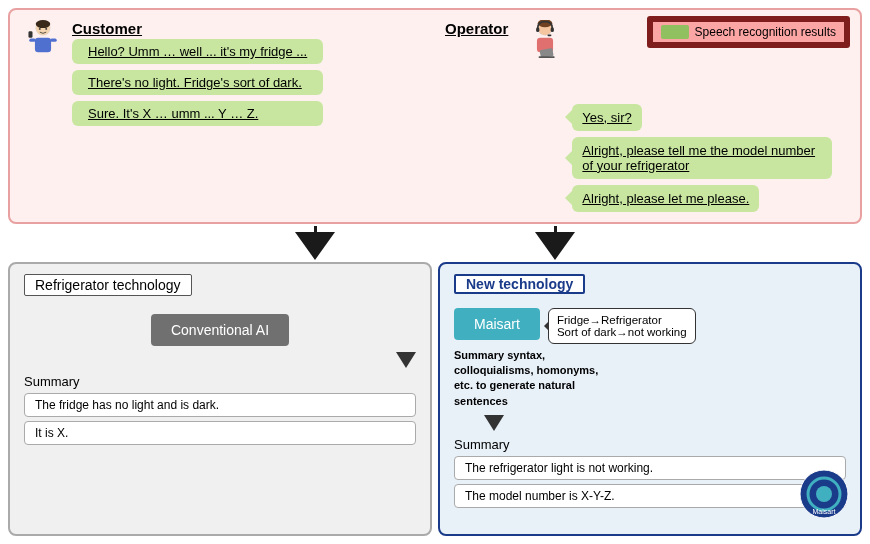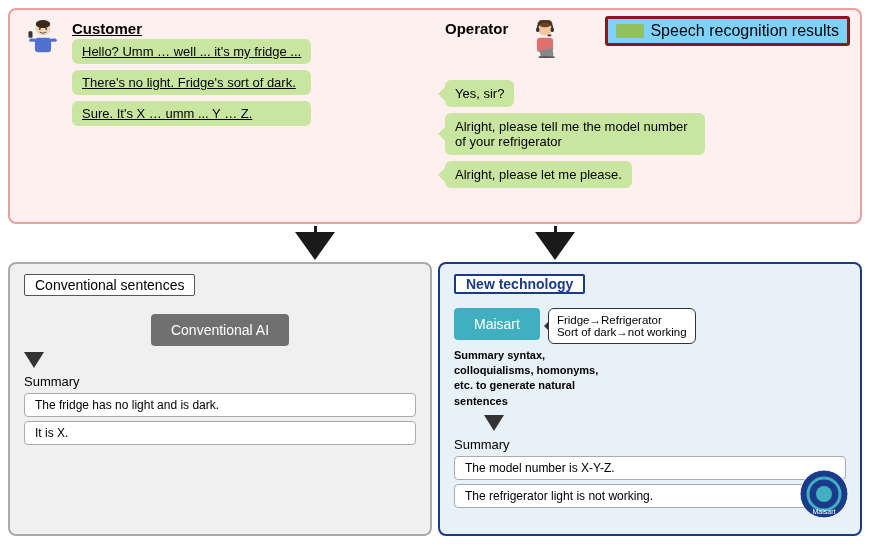--- a/index.html
+++ b/index.html
@@ -32,25 +32,25 @@
       position: relative;
     }
 
     .speech-recognition-legend {
       position: absolute;
       top: 6px;
       right: 10px;
       display: flex;
       align-items: center;
       gap: 6px;
-      border: 3px solid #7f1d1d;
-      background: #7dd3fc;
+      border: 6px solid #7f1d1d;
+      background: #fca5a5;
       padding: 3px 8px;
       border-radius: 3px;
-      font-size: 16px;
+      font-size: 12px;
     }
 
     .legend-color-box {
       width: 28px;
       height: 14px;
       background: #90c060;
       border-radius: 2px;
     }
 
     
@@ -84,32 +84,32 @@
     .bubbles-col {
       display: flex;
       flex-direction: column;
       gap: 6px;
       flex: 1;
     }
 
     .speech-bubble {
       background: #c8e6a0;
       border-radius: 6px;
-      padding: 5px 10px;
+      padding: 5px 16px;
       font-size: 13px;
       display: inline-block;
     }
 
     
     .operator-col {
       width: 50%;
       display: flex;
-      flex-direction: column;
-      gap: 18px;
+      gap: 6px;
       padding-left: 10px;
+      text-decoration: underline;
     }
 
     .operator-header {
       display: flex;
       align-items: flex-start;
       gap: 8px;
     }
 
     .operator-bubbles {
       display: flex;
@@ -199,21 +199,21 @@
       color: #fff;
       padding: 8px 20px;
       border-radius: 4px;
       font-size: 14px;
       text-align: center;
       display: inline-block;
     }
 
     .center-row {
       display: flex;
-      justify-content: flex-start;
+      justify-content: flex-end;
       align-items: center;
       margin: 4px 0;
     }
 
     .down-arrow-icon {
       width: 0;
       height: 0;
       border-left: 10px solid transparent;
       border-right: 10px solid transparent;
       border-top: 16px solid #333;
@@ -386,21 +386,21 @@
     </div>
     <div style="display:flex; flex-direction:column; align-items:center;">
       <div style="width:3px; height:6px; background:#1a1a1a;"></div>
       <div class="big-arrow"></div>
     </div>
   </div>
 
   <div class="bottom-section">
 
     <div class="conventional-panel">
-      <div class="panel-title">Conventional sentences</div>
+      <div class="panel-title">Refrigerator technology</div>
 
       <div class="center-row">
         <div class="ai-box">Conventional AI</div>
       </div>
 
       <div class="center-row" style="margin: 6px 0;">
         <div class="down-arrow-icon"></div>
       </div>
 
       <div class="summary-label">Summary</div>
@@ -423,22 +423,22 @@
 
       <div class="correction-note" style="margin-top:4px; margin-left:0;">Summary syntax, colloquialisms, homonyms, etc. to generate natural sentences</div>
 
       <div class="center-row" style="justify-content: flex-start; margin: 6px 0;">
         <div style="margin-left: 30px;">
           <div class="down-arrow-icon"></div>
         </div>
       </div>
 
       <div class="summary-label">Summary</div>
+      <div class="summary-box">The refrigerator light is not working.</div>
       <div class="summary-box">The model number is X-Y-Z.</div>
-      <div class="summary-box">The refrigerator light is not working.</div>
 
       
       <div class="maisart-logo-area">
         <svg width="52" height="52" viewBox="0 0 52 52">
           <circle cx="26" cy="26" r="24" fill="#1a3a8a" stroke="#fff" stroke-width="1"></circle>
           <circle cx="26" cy="26" r="16" fill="none" stroke="#40b0c0" stroke-width="3"></circle>
           <circle cx="26" cy="26" r="8" fill="#40b0c0"></circle>
           <text x="26" y="46" text-anchor="middle" font-size="7" fill="#fff" font-family="Arial">Maisart</text>
         </svg>
       </div>

